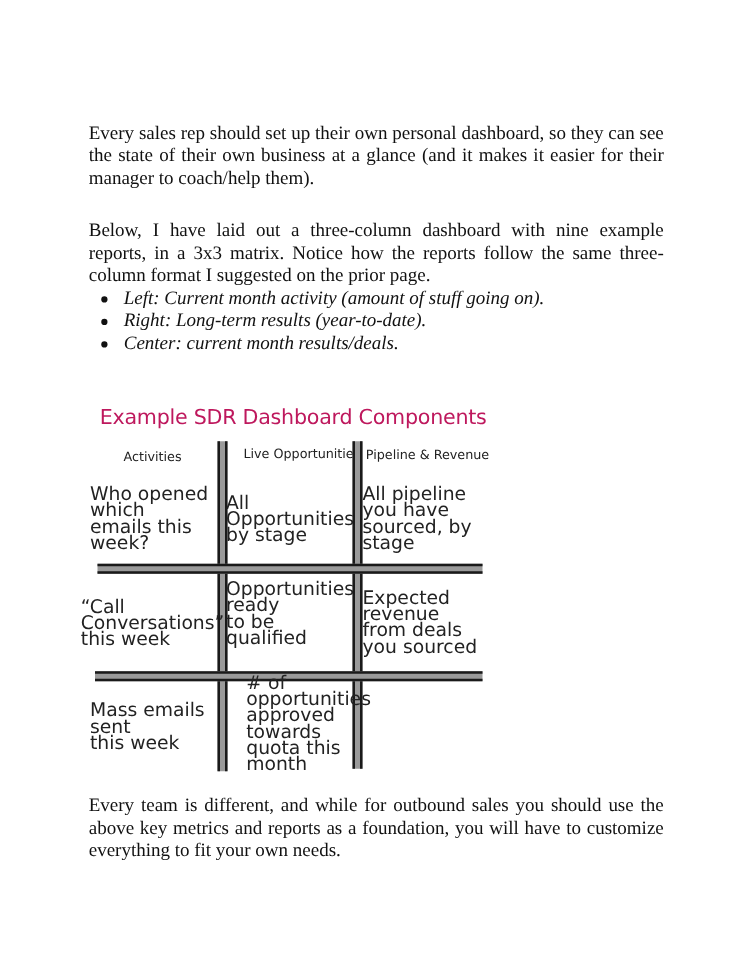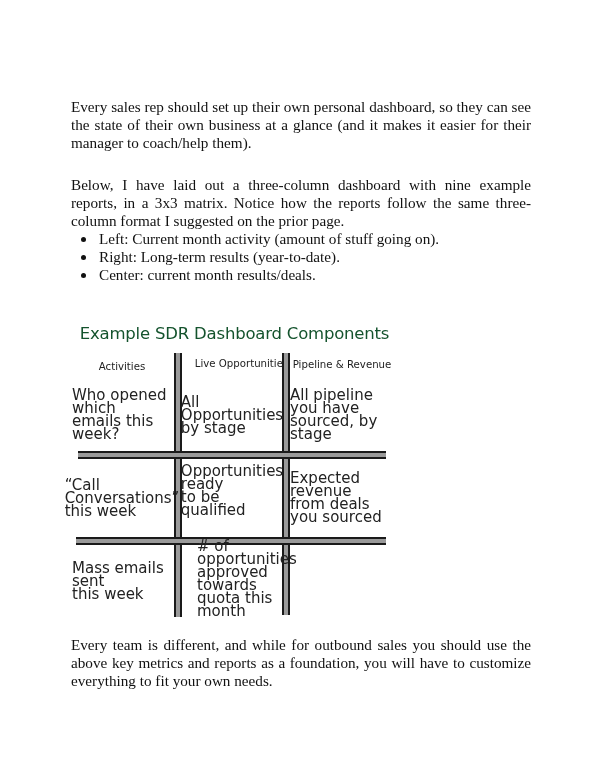--- a/index.html
+++ b/index.html
@@ -2,26 +2,26 @@
 <html><head>
   <meta charset="utf-8">
   <style>
     html, body { margin: 0; padding: 0; background: #ffffff; }
     body { width: 600px; height: 776px; position: relative; overflow: hidden; font-family: "Liberation Serif", serif; color: #111; }
     .para { position: absolute; left: 71px; width: 460px; font-size: 15.2px; line-height: 18px; text-align: justify; margin: 0; }
     #p1 { top: 87px; margin-top: 11px; }
     #p2 { top: 176px; }
     #p4 { top: 636px; }
     ul.bullets { position: absolute; left: 71px; top: 230px; margin: 0; padding: 0 0 0 28px; font-size: 15.2px; line-height: 18px; list-style: none; }
-    ul.bullets li { position: relative; }
+    ul.bullets li { position: relative; font-style: italic; }
     ul.bullets li .dot { position: absolute; left: -18px; top: 7px; width: 5px; height: 5px; border-radius: 50%; background: #111; }
 
     
     .figure { position: absolute; left: 72px; top: 320px; width: 325px; height: 300px; font-family: "DejaVu Sans", sans-serif; color: #222; }
-    .fig-title { position: absolute; left: 0; width: 325px; top: 4px; text-align: center; font-size: 16.5px; letter-spacing: -0.2px; color: #14532d; }
+    .fig-title { position: absolute; left: 0; width: 325px; top: 4px; text-align: center; font-size: 16.5px; letter-spacing: -0.2px; color: #be185d; }
     .col-head { position: absolute; top: 41px; font-size: 10.2px; text-align: center; color: #222; }
     .cell { position: absolute; font-size: 15px; line-height: 13px; color: #222; display: flex; align-items: center; justify-content: center; }
     .vbar { position: absolute; width: 8px; background: #9a9a9a; border-left: 2px solid #1a1a1a; border-right: 2px solid #1a1a1a; box-sizing: border-box; }
     .hbar { position: absolute; height: 8px; background: #9a9a9a; border-top: 2px solid #1a1a1a; border-bottom: 2px solid #1a1a1a; box-sizing: border-box; }
   </style>
 </head>
 <body>
 
 <p class="para" id="p1">Every sales rep should set up their own personal dashboard, so they can see the state of their own business at a glance (and it makes it easier for their manager to coach/help them).</p>
 <p class="para" id="p2">Below, I have laid out a three-column dashboard with nine example reports, in a 3x3 matrix. Notice how the reports follow the same three-column format I suggested on the prior page.</p>

